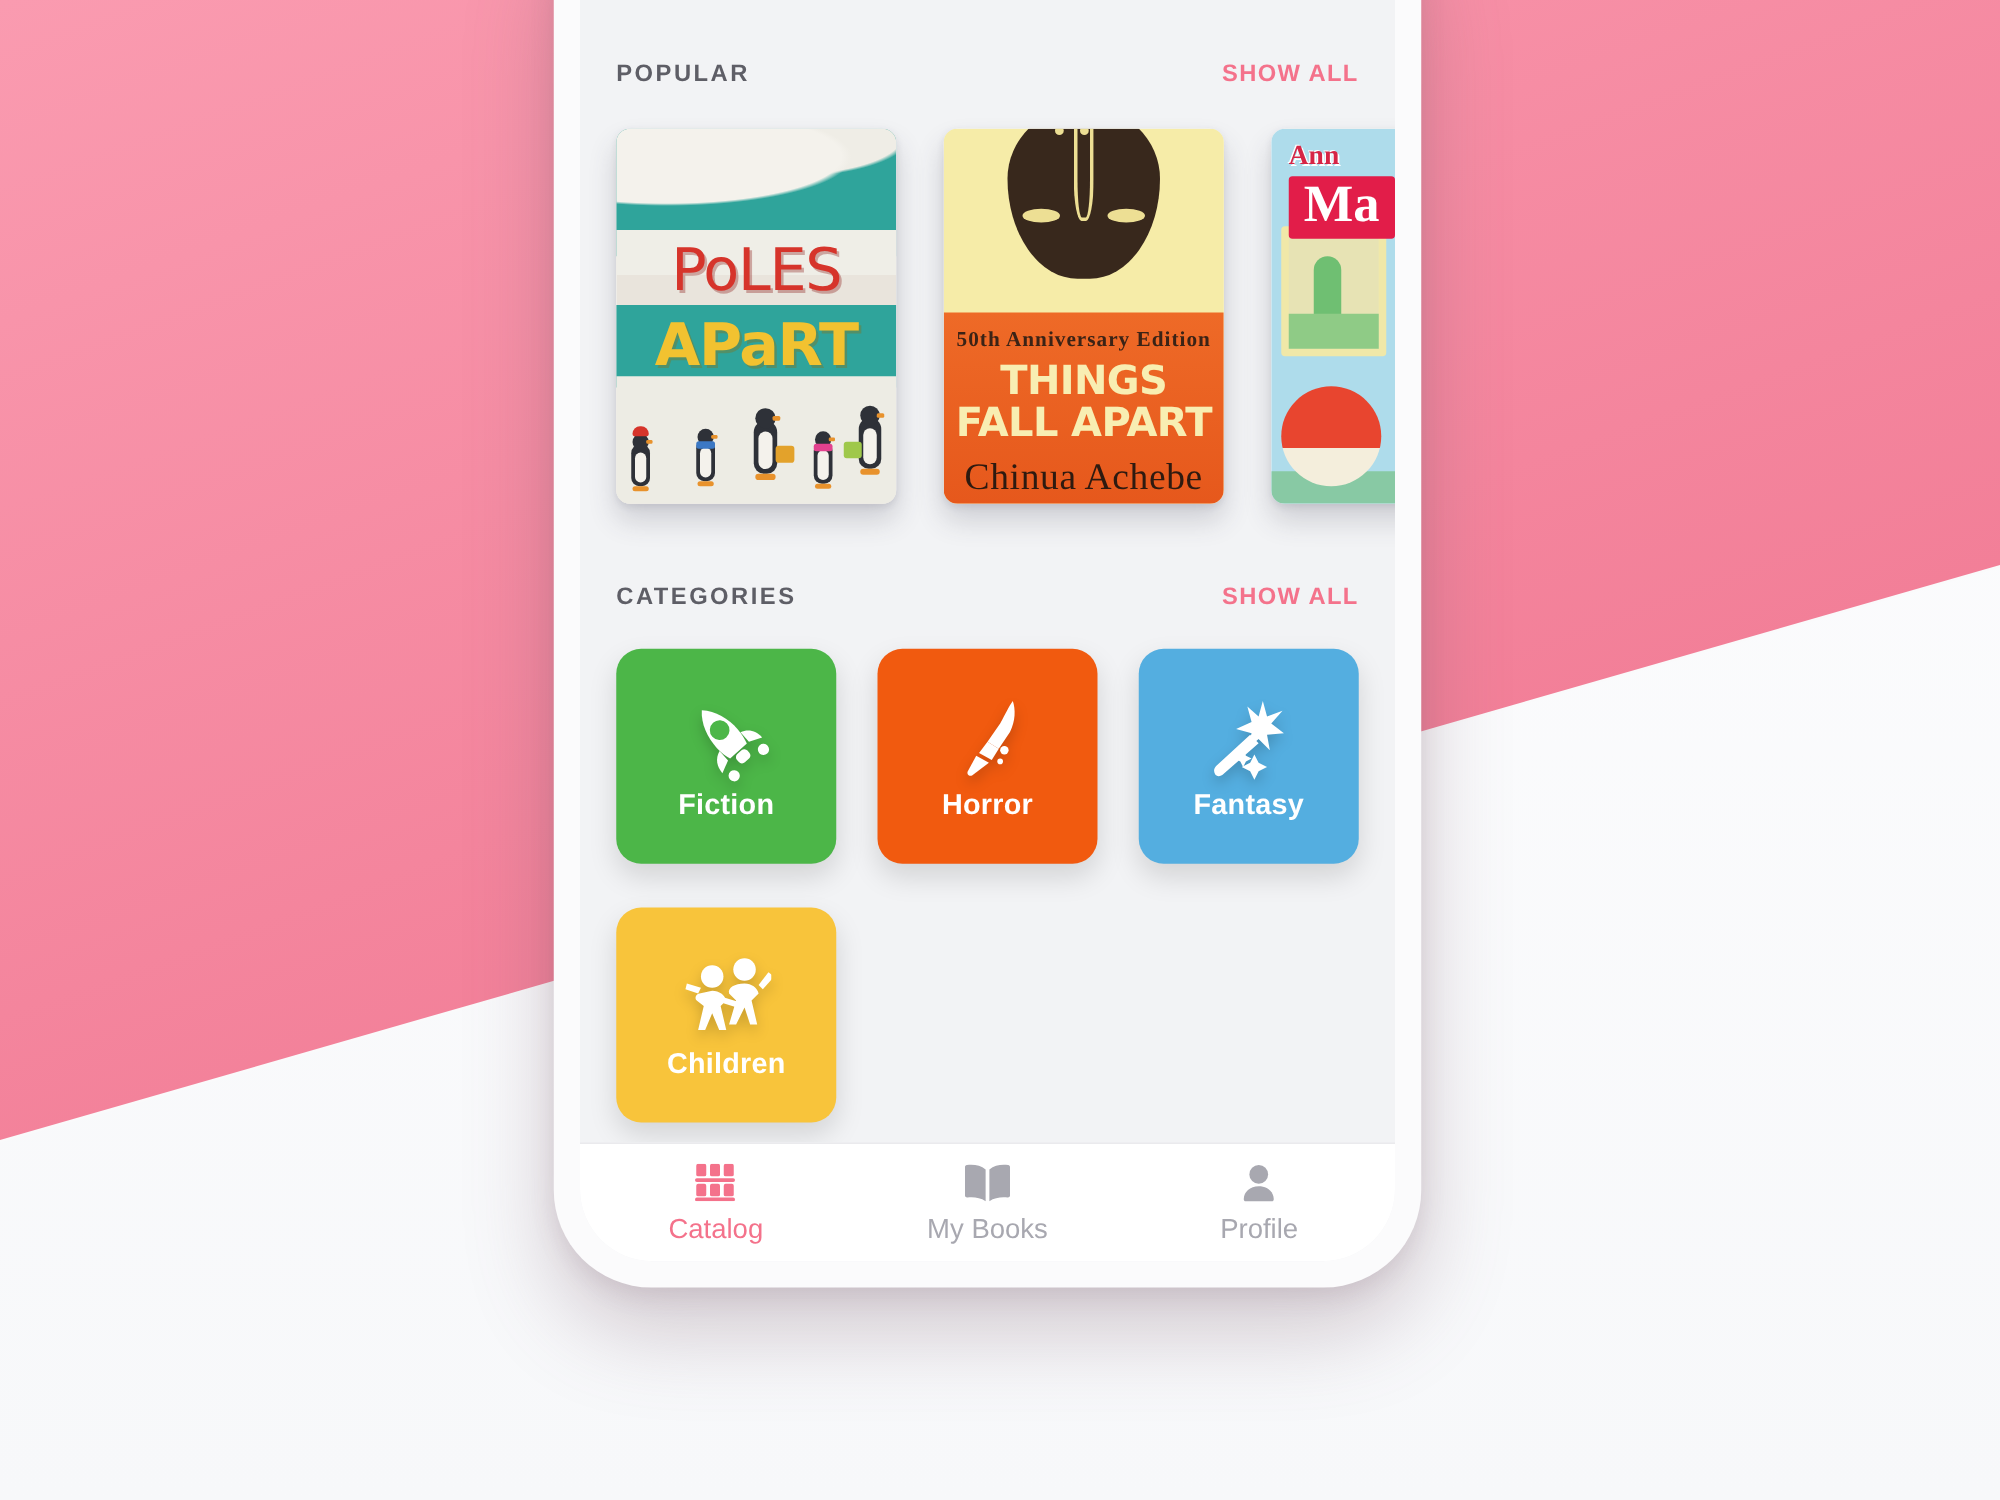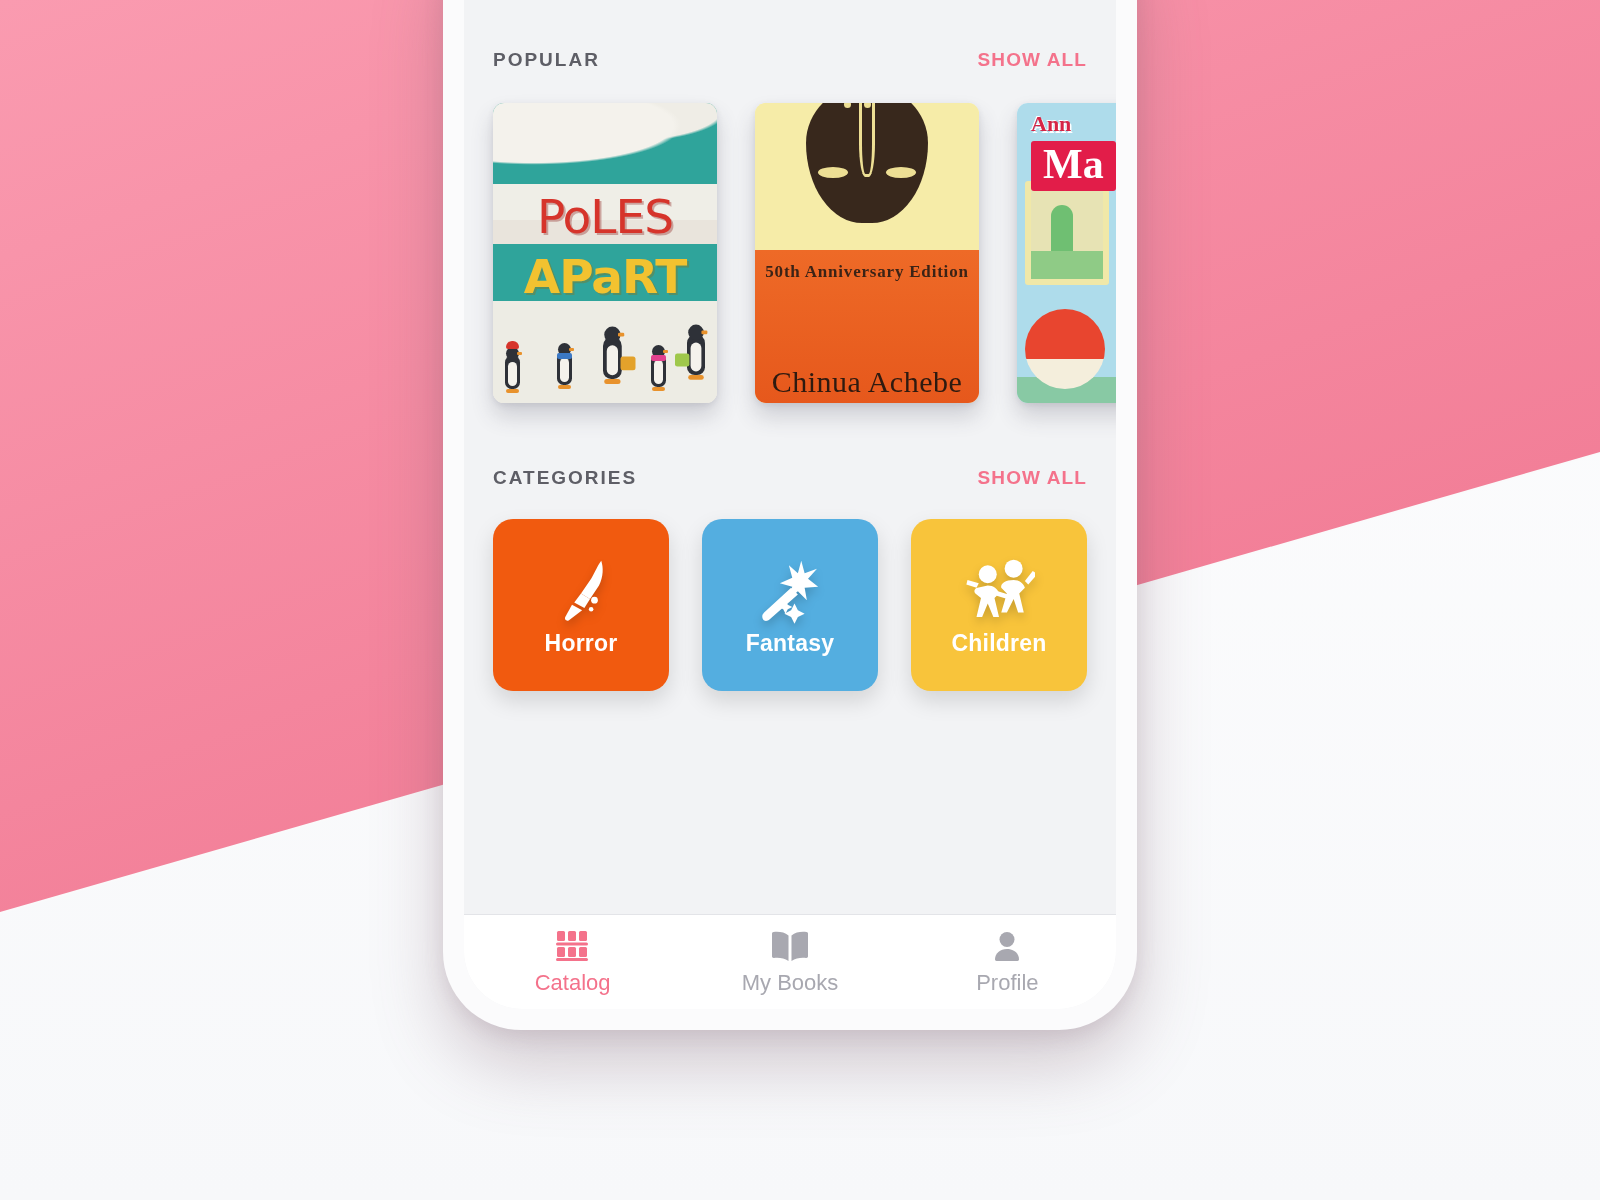--- a/index.html
+++ b/index.html
@@ -298,20 +298,24 @@
                 <div class="tfa-mask">
                   <div class="tfa-nose"></div>
                   <div class="tfa-nostril" style="left:38px;"></div>
                   <div class="tfa-nostril" style="left:58px;"></div>
                   <div class="tfa-eye" style="left:12px;"></div>
                   <div class="tfa-eye" style="right:12px;"></div>
                 </div>
               </div>
               <div class="tfa-bottom">
                 <div class="tfa-anniv">50th Anniversary Edition</div>
+                <div class="tfa-title">
+                  <div>THINGS</div>
+                  <div>FALL APART</div>
+                </div>
                 <div class="tfa-author">Chinua Achebe</div>
               </div>
             </div>
           </div>
 
           <div class="book">
             <div class="cover-ann">
               <div class="ann-frame">
                   <div class="ann-tree"></div>
                   <div class="ann-hill"></div>
@@ -326,20 +330,37 @@
 
         </div>
 
         <div class="section-head" id="cat-head">
           <div class="section-title">CATEGORIES</div>
           <div class="show-all">SHOW ALL</div>
         </div>
 
         <div id="cat-grid">
 
+          <div class="cat-tile" id="tile-0" style="background: rgb(76, 182, 72);">
+            <div class="glow" id="glow-0" style="background: rgb(76, 182, 72);"></div>
+            <div class="cat-icon">
+              <svg viewBox="0 0 64 64" fill="#fff">
+                <g transform="rotate(-42 32 32)">
+                  <path d="M32 6c7 7 10 17 10 27 0 5-1 9-2 12H24c-1-3-2-7-2-12 0-10 3-20 10-27z"></path>
+                  <circle cx="32" cy="25" r="7" fill="#4CB648"></circle>
+                  <path d="M22 36c-6 2-9 7-9 13l9-4z"></path>
+                  <path d="M42 36c6 2 9 7 9 13l-9-4z"></path>
+                  <rect x="27" y="46" width="10" height="8" rx="3"></rect>
+                  <circle cx="18" cy="56" r="4"></circle>
+                  <circle cx="46" cy="56" r="4"></circle>
+                </g>
+              </svg>
+            </div>
+            <div class="cat-label">Fiction</div>
+          </div>
 
 
 
           <div class="cat-tile" id="tile-3" style="background: rgb(241, 90, 15);">
             <div class="glow" id="glow-3" style="background: rgb(241, 90, 15);"></div>
             <div class="cat-icon">
               <svg viewBox="0 0 64 64" fill="#fff">
                 <path d="M50 6c2 6 2 14-2 22l-8 12-8-5 9-13C45 15 47 10 50 6z"></path>
                 <path d="M32 35l8 5-5 8-9-5z"></path>
                 <path d="M24 45l9 5-12 9c-2 1-4-1-3-3z"></path>

